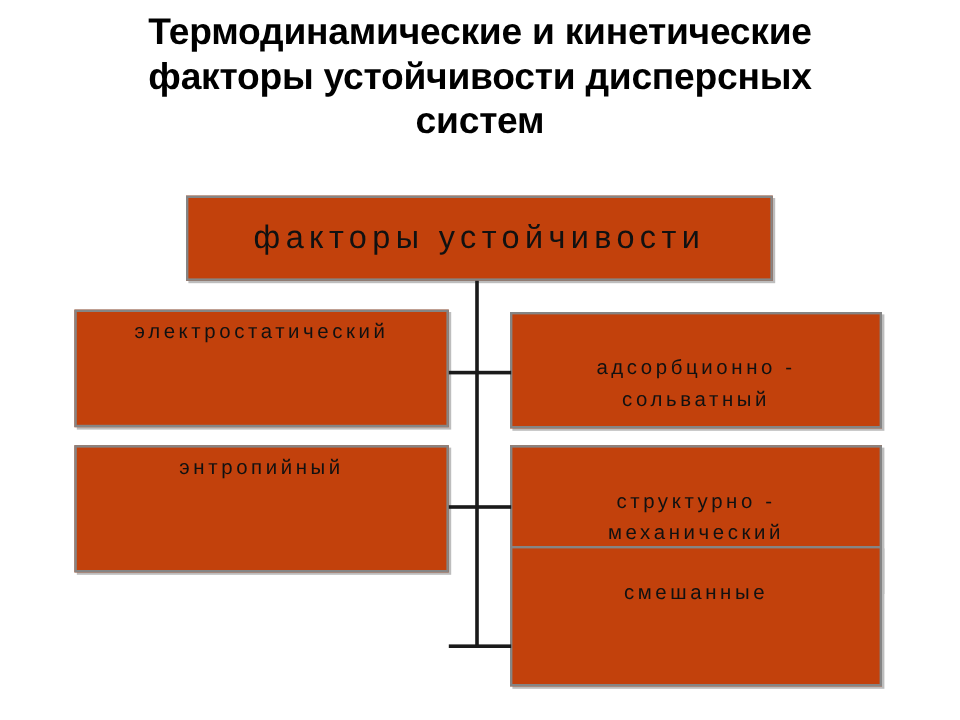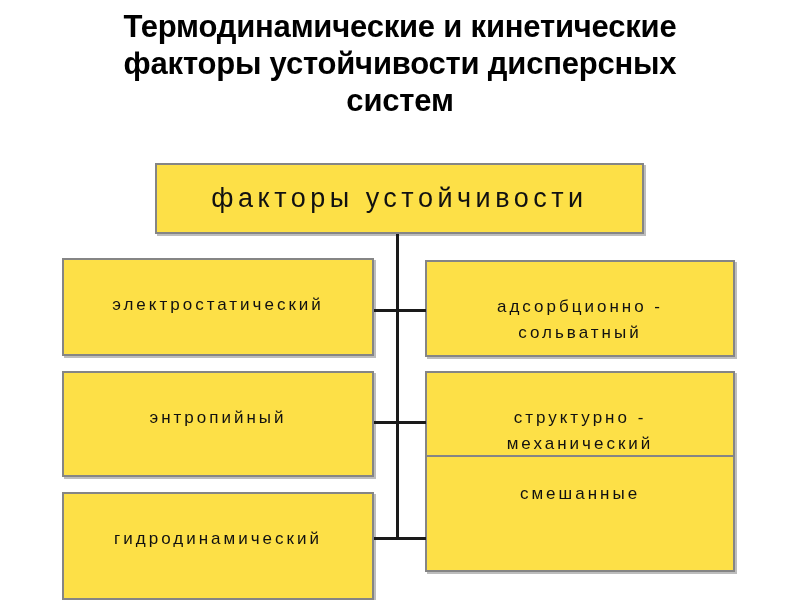--- a/index.html
+++ b/index.html
@@ -37,21 +37,21 @@
     position: absolute;
     left: 0;
     top: 0;
     width: 800px;
     height: 600px;
   }
 
   .node {
     position: absolute;
     box-sizing: border-box;
-    background: #fde047;
+    background: #c2410c;
     border: 2px solid #858585;
     box-shadow: 2px 2px 0 0 #bdbdbd;
   }
 
   .node-label {
     display: block;
     text-align: center;
     font-size: 17px;
     line-height: 26px;
     letter-spacing: 3.0px;
@@ -76,21 +76,21 @@
 
   
   .node-left {
     left: 62px;
     width: 312px;
   }
   .node-l1 { top: 258px; height: 98px; }
   .node-l2 { top: 371px; height: 106px; }
   .node-l3 { top: 492px; height: 108px; }
 
-  .node-left .node-label { padding-top: 32px; }
+  .node-left .node-label { padding-top: 4px; }
 
   
   .node-right {
     left: 425px;
     width: 310px;
   }
   .node-r1 { top: 260px; height: 97px; }
   .node-r2 { top: 371px; height: 122px; }
   .node-r3 { top: 455px; height: 117px; }
 
@@ -131,23 +131,20 @@
   </div>
 
   <div class="node node-left node-l1">
     <span class="node-label">электростатический</span>
   </div>
 
   <div class="node node-left node-l2">
     <span class="node-label">энтропийный</span>
   </div>
 
-  <div class="node node-left node-l3">
-    <span class="node-label">гидродинамический</span>
-  </div>
 
   <div class="node node-right node-r1">
     <span class="node-label">адсорбционно -
 сольватный</span>
   </div>
 
   <div class="node node-right node-r2">
     <span class="node-label">структурно -
 механический</span>
   </div>

